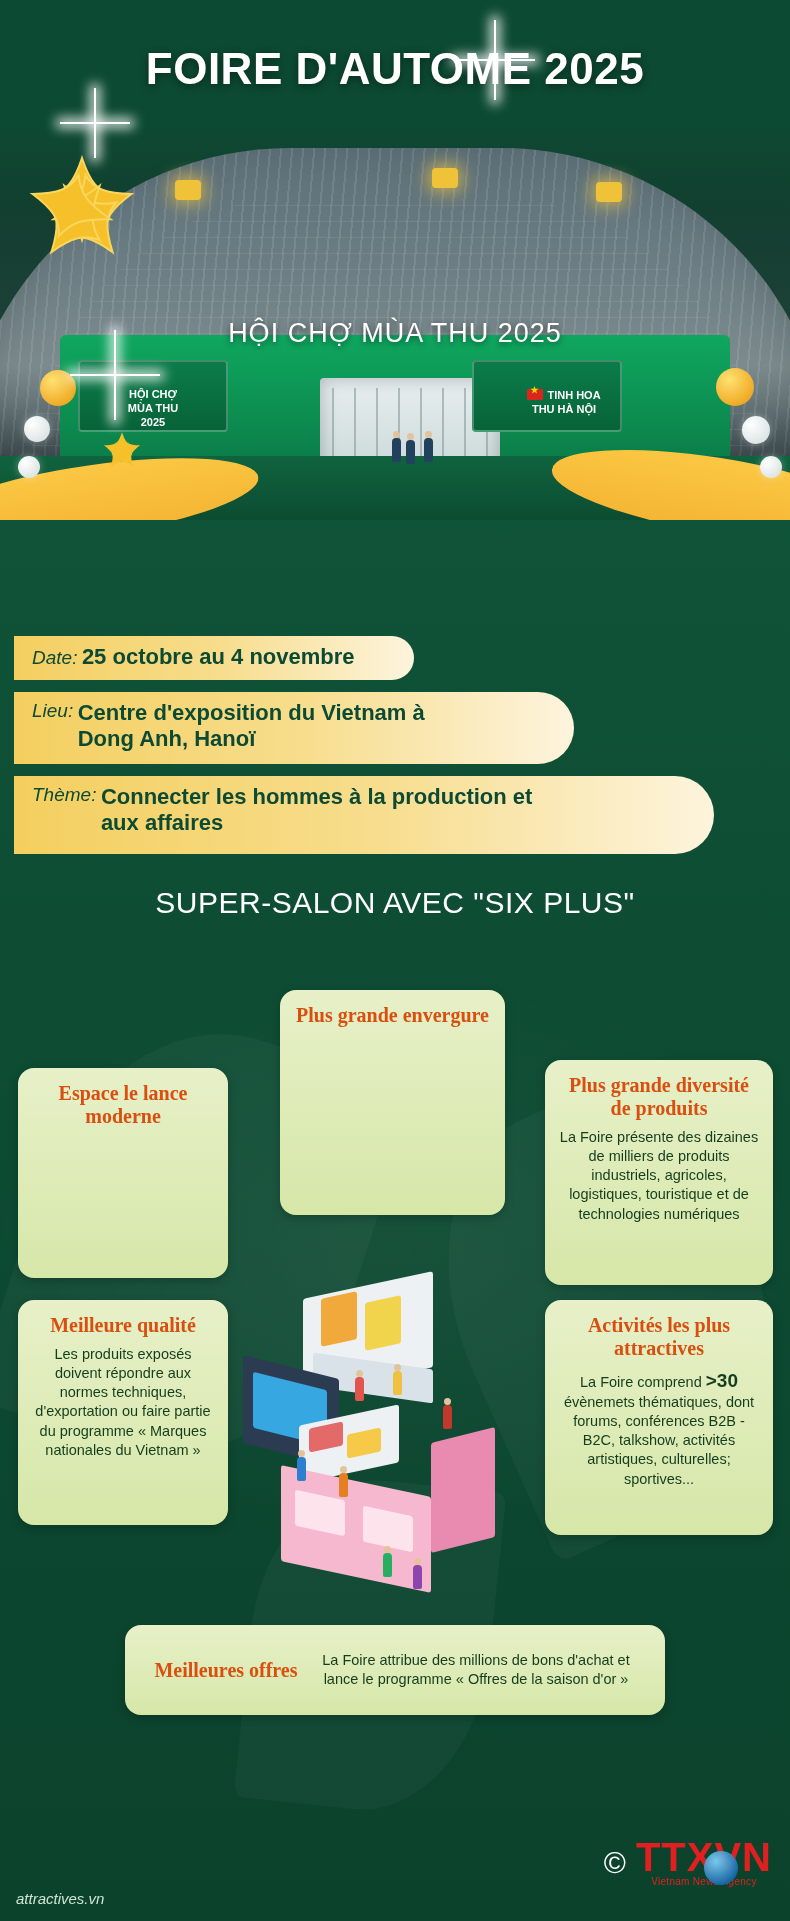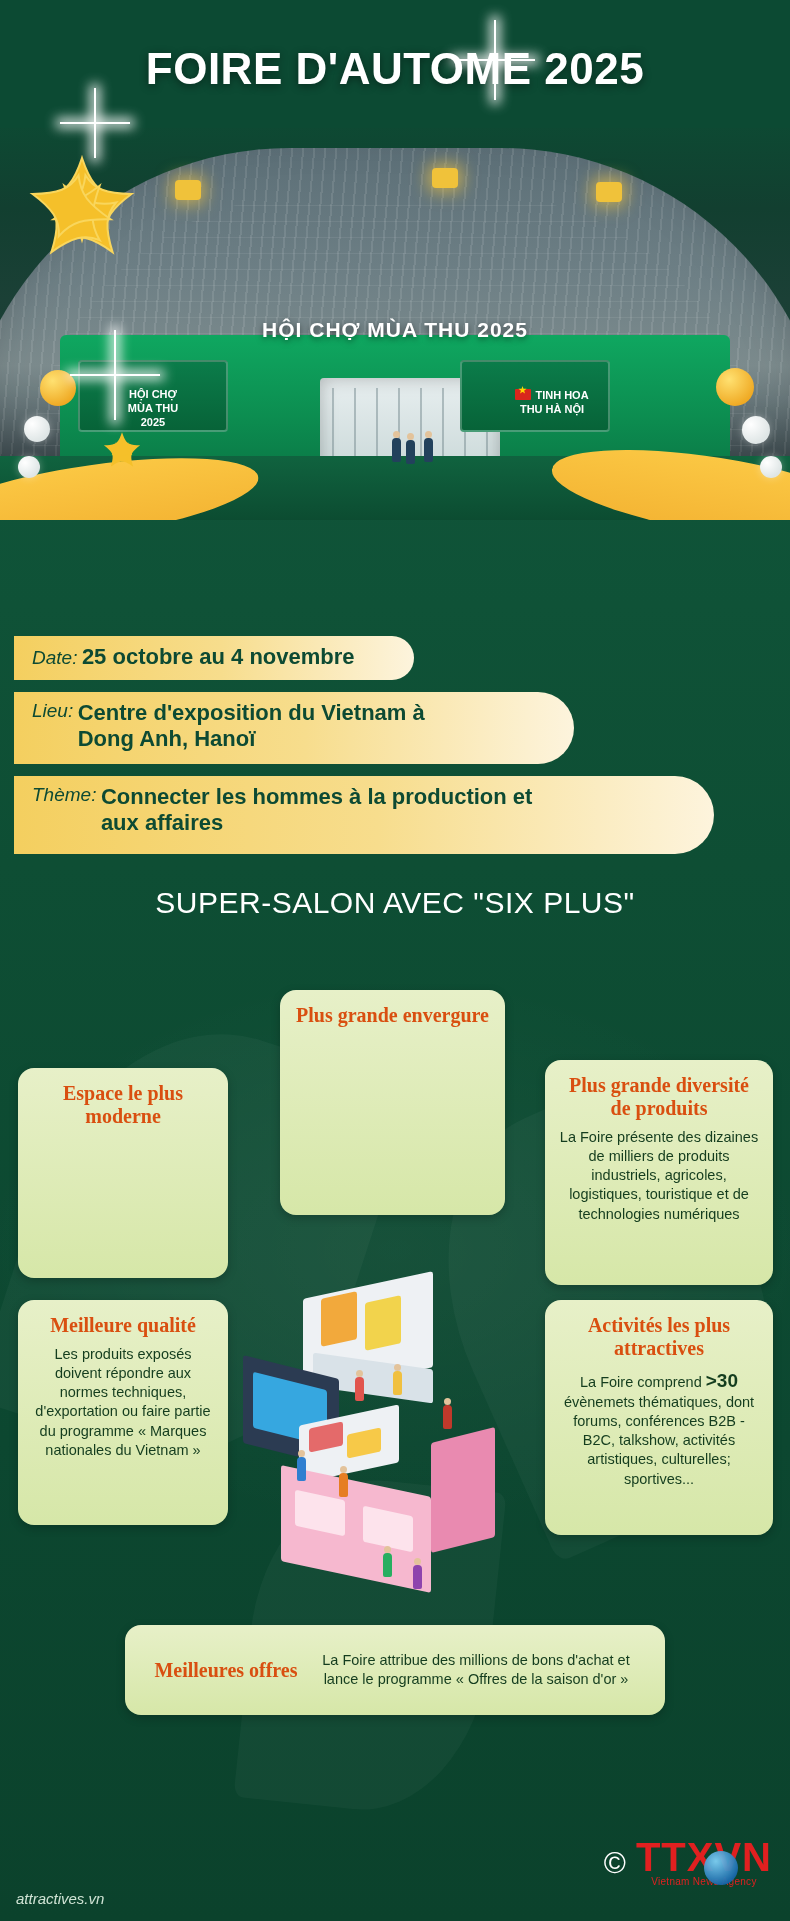--- a/index.html
+++ b/index.html
@@ -116,43 +116,43 @@
     content:"";
     position:absolute; left: 12px; right: 12px; top: 10px; bottom: 0;
     background: repeating-linear-gradient(90deg, rgba(120,140,145,0.5) 0px, rgba(120,140,145,0.5) 2px, rgba(0,0,0,0) 2px, rgba(0,0,0,0) 22px);
   }
   .hero-banner-text {
     position: absolute;
     left: 0; right: 0;
     top: 198px;
     text-align: center;
     color: #ffffff;
-    font-size: 21px;
-    font-weight: bold;
+    font-size: 27px;
+    font-weight: normal;
     letter-spacing: 1px;
     text-shadow: 0 2px 6px rgba(0,0,0,0.55);
     z-index: 4;
   }
   .side-board {
     position: absolute;
     top: 240px;
     width: 150px; height: 72px;
     background: linear-gradient(180deg,#0b7c4a 0%, #076338 100%);
     border: 2px solid rgba(255,255,255,0.25);
     border-radius: 4px;
     color: #ffffff;
     font-size: 11px;
     font-weight: bold;
     line-height: 1.25;
     text-align: center;
     padding-top: 26px;
     box-sizing: border-box;
   }
   .side-board.left { left: 78px; }
-  .side-board.right { right: 180px; padding-left: 34px; }
+  .side-board.right { right: 168px; padding-left: 34px; }
   .flagdot {
     display: inline-block;
     width: 16px; height: 11px;
     background: #d9261c;
     position: relative;
     top: 1px;
     margin-right: 4px;
     border-radius: 1px;
   }
   .flagdot:after {
@@ -466,21 +466,21 @@
     </span>
   </div>
 
   <div class="section-title">SUPER-SALON AVEC "SIX PLUS"</div>
 
   <div class="card c-top">
     <h3>Plus grande envergure</h3>
   </div>
 
   <div class="card c-left1">
-    <h3>Espace le plus moderne</h3>
+    <h3>Espace le lance moderne</h3>
   </div>
 
   <div class="card c-left2">
     <h3>Meilleure qualité</h3>
     <p>Les produits exposés doivent répondre aux normes techniques, d'exportation ou faire partie du programme « Marques nationales du Vietnam »</p>
   </div>
 
   <div class="card c-right1">
     <h3>Plus grande diversité de produits</h3>
     <p>La Foire présente des dizaines de milliers de produits industriels, agricoles, logistiques, touristique et de technologies numériques</p>

